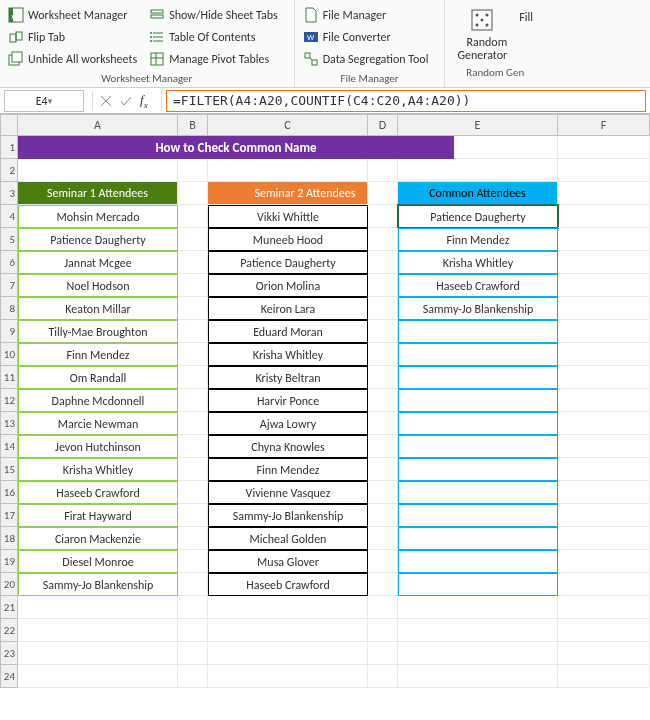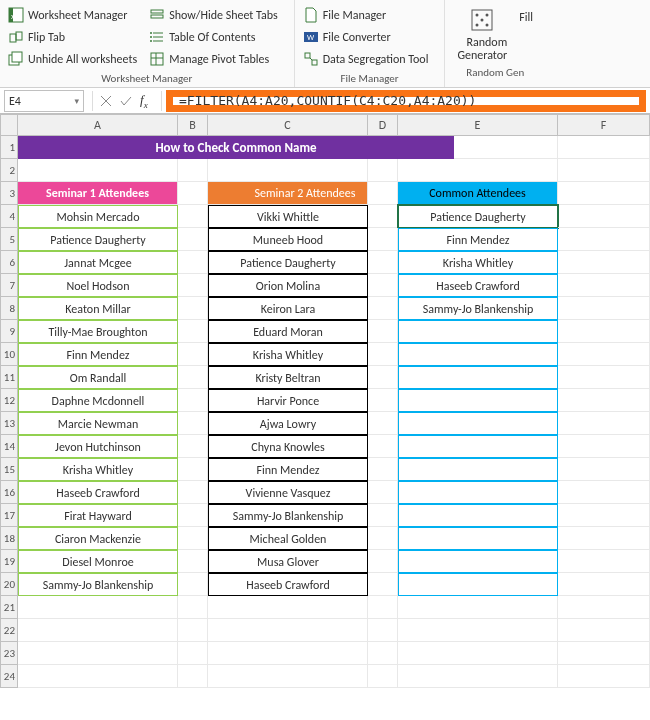--- a/index.html
+++ b/index.html
@@ -11,43 +11,43 @@
   .rg-buttons { display: flex; }
   .rg-col { display: flex; flex-direction: column; margin-right: 8px; }
   .rbtn { display: flex; align-items: center; padding: 3px 2px; cursor: pointer; white-space: nowrap; }
   .rbtn .ic { width: 16px; height: 16px; margin-right: 4px; display: flex; align-items: center; justify-content: center; }
   .rg-big { display: flex; flex-direction: column; align-items: center; padding: 2px 6px; cursor: pointer; }
   .rg-big .ic { width: 28px; height: 28px; margin-bottom: 2px; }
   .rg-label { text-align: center; font-size: 11px; color: #555; padding-top: 2px; }
 
   
   .fbar { display: flex; align-items: center; border-bottom: 1px solid #c0c0c0; height: 26px; background: #fff; }
-  .namebox { width: 80px; border: 1px solid #c0c0c0; height: 22px; margin: 0 4px; padding: 0 4px; display: flex; align-items: center; justify-content: space-between; font-size: 12px; }
+  .namebox { width: 80px; border: 1px solid #c0c0c0; height: 22px; margin: 0 4px; padding: 0 4px; display: flex; align-items: center; justify-content: center; font-size: 12px; }
   .fbar .sep { width: 1px; height: 20px; background: #ddd; margin: 0 4px; }
   .fbar .ic { width: 14px; height: 14px; display: flex; align-items: center; cursor: pointer; margin: 0 3px; }
-  .formula-input { flex: 1; border: 7px solid #f97316; height: 22px; margin-right: 4px; padding: 0 6px; font-family: Consolas, monospace; font-size: 13px; display: flex; align-items: center; }
+  .formula-input { flex: 1; border: 1px solid #f97316; height: 22px; margin-right: 4px; padding: 0 6px; font-family: Consolas, monospace; font-size: 13px; display: flex; align-items: center; }
 
   
   .grid { display: flex; }
   .rowhdrs { display: flex; flex-direction: column; }
   .corner { width: 18px; height: 22px; border: 1px solid #c0c0c0; background: #f0f0f0; }
   .rh { width: 18px; height: 23px; border: 1px solid #c0c0c0; border-top: none; background: #f0f0f0; display: flex; align-items: center; justify-content: flex-end; padding-right: 2px; font-size: 11px; color: #555; }
 
   .cols { flex: 1; overflow: hidden; }
   .colhdr-row { display: flex; height: 22px; }
   .ch { border: 1px solid #c0c0c0; border-left: none; background: #f0f0f0; display: flex; align-items: center; justify-content: center; font-size: 12px; color: #555; }
   .cA { width: 160px; } .cB { width: 30px; } .cC { width: 160px; } .cD { width: 30px; } .cE { width: 160px; } .cF { width: 92px; }
 
   .body-rows { position: relative; }
   .row { display: flex; height: 23px; }
   .cell { border: 1px solid #e8e8e8; border-left: none; border-top: none; display: flex; align-items: center; padding: 0 6px; font-size: 12px; overflow: hidden; white-space: nowrap; }
 
   .title-merged { position: absolute; left: 0; top: 0; width: 436px; height: 23px; background: #7030a0; color: #fff; font-weight: bold; font-size: 13px; display: flex; align-items: center; justify-content: center; }
 
-  .hdr1 { background: #ec4899; color: #fff; font-weight: bold; justify-content: center; }
+  .hdr1 { background: #4d7c0f; color: #fff; font-weight: normal; justify-content: center; }
   .hdr2 { background: #ed7d31; color: #fff; font-weight: normal; justify-content: center; padding-left: 41px; }
   .hdr3 { background: #00b0f0; color: #000000; font-weight: normal; justify-content: center; }
 
   .list1 { border: 1px solid #92d050; justify-content: center; }
   .list2 { border: 1px solid #000000; justify-content: center; }
   .list3 { border: 1px solid #00b0f0; justify-content: center; }
 
   .active-cell { outline: 2px solid #217346; outline-offset: -1px; }
 
   svg { display: block; }

